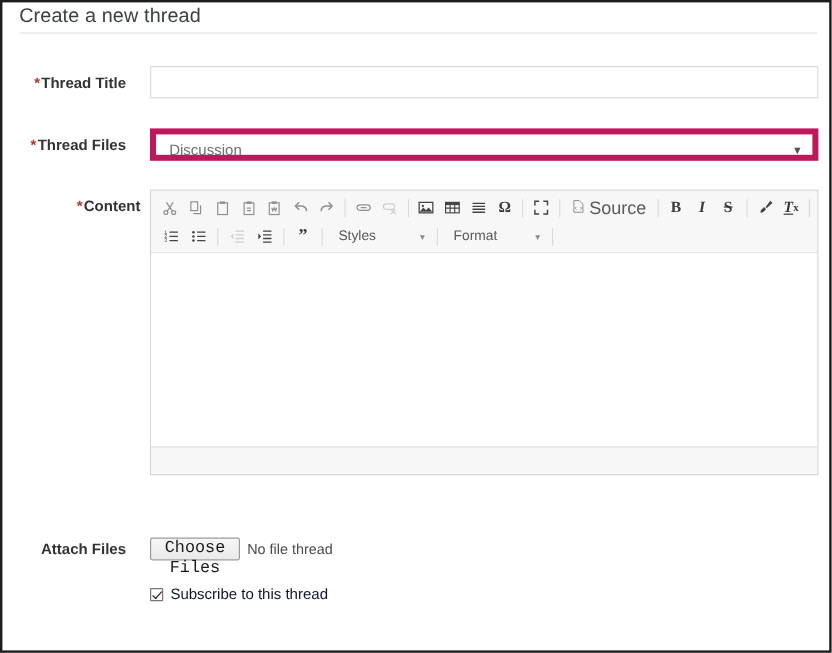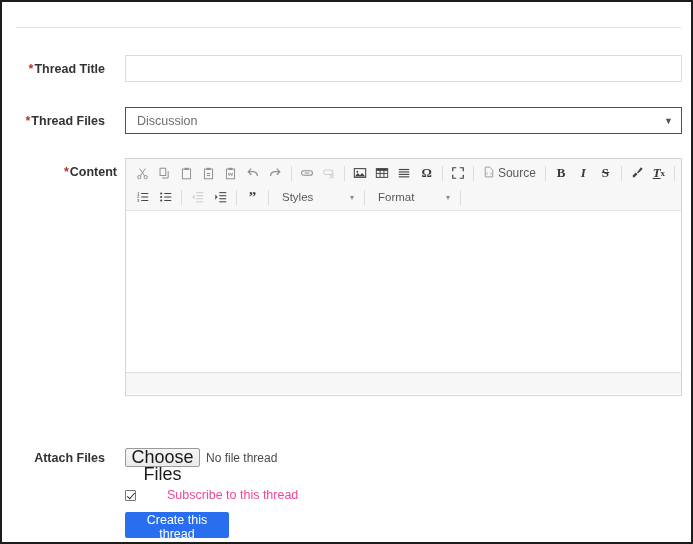--- a/index.html
+++ b/index.html
@@ -64,21 +64,21 @@
     background: #ffffff;
     font-family: "Liberation Sans", sans-serif;
     font-size: 12.5px;
     color: #555555;
     padding: 0 8px;
     outline: none;
   }
   .select-box {
     position: absolute;
     box-sizing: border-box;
-    border: 1px solid #be185d;
+    border: 5px solid #be185d;
     background: #ffffff;
     font-size: 12.5px;
     color: #6d6d6d;
     line-height: 27px;
     padding-left: 11px;
   }
   .select-arrow {
     position: absolute;
     right: 8px;
     top: 0;
@@ -128,21 +128,21 @@
     height: 15px;
     background: #dcdcdc;
     margin: 0 4px;
   }
   .tb-source {
     display: flex;
     align-items: center;
     height: 20px;
     padding: 0 4px;
     color: #5a5a5a;
-    font-size: 12px;
+    font-size: 15px;
     margin: 0 1px;
   }
   .tb-source .src-ico { margin-right: 3px; color: #8f8f8f; display:block; }
   .tb-combo {
     display: flex;
     align-items: center;
     justify-content: space-between;
     height: 20px;
     min-width: 72px;
     padding: 0 5px 0 8px;
@@ -159,25 +159,25 @@
     background: #f7f7f7;
     border-top: 1px solid #e0e0e0;
   }
   
   .choose-files-btn {
     position: absolute;
     box-sizing: border-box;
     border: 1px solid #9a9a9a;
     background: linear-gradient(#f6f6f6, #eaeaea);
     border-radius: 2px;
-    font-size: 18px;
+    font-size: 14px;
     color: #1a1a1a;
     text-align: center;
     line-height: 17px;
-    font-family: Liberation Sans, sans-serif;
+    font-family: Liberation Mono, monospace;
   }
   .no-file-text {
     position: absolute;
     font-size: 12px;
     color: #4a4a4a;
     white-space: nowrap;
   }
   
   .cb-wrap {
     position: absolute;
@@ -201,43 +201,43 @@
     left: 3px;
     top: 0px;
     width: 3px;
     height: 7px;
     border: solid #2b2b2b;
     border-width: 0 1.6px 1.6px 0;
     transform: rotate(42deg);
   }
   .cb-label {
     font-size: 12.5px;
-    color: #ec4899;
+    color: #0f172a;
     white-space: nowrap;
-    margin-left: 25px;
   }
   
   .submit-btn {
     position: absolute;
     box-sizing: border-box;
     background: #2a6ef0;
     border: none;
     color: #ffffff;
     font-size: 12.5px;
     font-family: "Liberation Sans", sans-serif;
     text-align: center;
     border-radius: 2px;
     cursor: pointer;
   }
 </style>
 </head>
 <body>
 
 <div class="page-frame">
 
+  <div class="page-title">Create a new thread</div>
   <div class="title-rule"></div>
 
   <div class="field-label" style="left:0; top:60px; width:103px;">
     <span class="req-star">*</span><span>Thread Title</span>
   </div>
   <input class="text-input" style="left: 123px; top: 53px; width: 557px; height: 27px;" value="" placeholder="">
 
   <div class="field-label" style="left:0; top:112px; width:103px;">
     <span class="req-star">*</span><span>Thread Files</span>
   </div>
@@ -465,15 +465,14 @@
 
   <div class="field-label" style="left:0; top:449px; width:103px;">Attach Files</div>
   <div class="choose-files-btn" style="left:123px; top:446px; width:75px; height:19px;">Choose Files</div>
   <div class="no-file-text" style="left:204px; top:449px;">No file thread</div>
 
   <div class="cb-wrap" style="left:123px; top:486px;">
     <span class="cb-box"></span>
     <span class="cb-label">Subscribe to this thread</span>
   </div>
 
-  <button class="submit-btn" style="left:123px; top:510px; width:104px; height:26px;">Create this thread</button>
 
 </div>
 
 </body></html>

